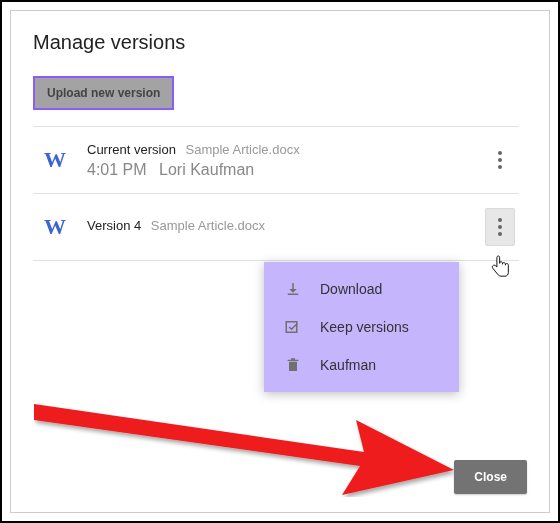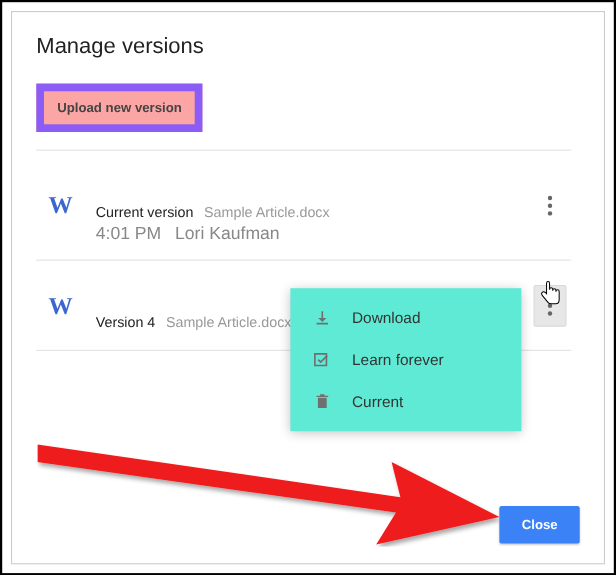--- a/index.html
+++ b/index.html
@@ -38,22 +38,22 @@
   }
   .link {
     color: #1a73e8;
     cursor: pointer;
   }
   .upload-btn {
     display: inline-block;
     font-size: 12px;
     font-weight: bold;
     color: #444;
-    background: #fca5a5;
-    border: 7px solid #8b5cf6;
+    background: #a3a3a3;
+    border: 2px solid #8b5cf6;
     padding: 8px 12px;
     cursor: pointer;
     margin-bottom: 16px;
   }
   .list {
     border-top: 1px solid #e2e2e2;
   }
   .row {
     display: flex;
     align-items: center;
@@ -73,21 +73,20 @@
     color: #3b66d1;
     margin-right: 18px;
     flex-shrink: 0;
   }
   .row-body {
     flex: 1;
   }
   .row-title-line {
     font-size: 13px;
     margin-bottom: 4px;
-    margin-top: 34px;
   }
   .row-title {
     color: #222;
   }
   .row-filename {
     color: #999;
     margin-left: 6px;
   }
   .row-meta {
     font-size: 16px;
@@ -118,22 +117,22 @@
   .dots span {
     width: 4px;
     height: 4px;
     background: #666;
     border-radius: 50%;
   }
   .menu {
     position: absolute;
     top: 260px;
     left: 262px;
-    width: 210px;
-    background: #5eead4;
+    width: 195px;
+    background: #c4b5fd;
     box-shadow: 0 2px 10px rgba(0,0,0,0.25);
     padding: 8px 0;
     z-index: 20;
   }
   .menu-item {
     display: flex;
     align-items: center;
     padding: 10px 18px;
     font-size: 14px;
     color: #333;
@@ -144,21 +143,21 @@
     margin-right: 16px;
     color: #707070;
     display: flex;
     align-items: center;
     justify-content: center;
   }
   .close-btn {
     position: absolute;
     right: 22px;
     bottom: 18px;
-    background: #3b82f6;
+    background: #737373;
     color: #fff;
     font-size: 12px;
     font-weight: bold;
     padding: 10px 20px;
     border-radius: 2px;
     cursor: pointer;
     box-shadow: 0 1px 2px rgba(0,0,0,0.2);
   }
   
   .cursor-pointer {
@@ -242,29 +241,29 @@
       </span>
       <span>Download</span>
     </div>
     <div class="menu-item">
       <span class="mi-icon">
         <svg width="18" height="18" viewBox="0 0 24 24">
             <path fill="none" stroke="#707070" stroke-width="2" d="M3 5h14v14H3z"></path>
             <path fill="none" stroke="#707070" stroke-width="2" d="M7 12l3 3 8-8"></path>
           </svg>
       </span>
-      <span>Learn forever</span>
+      <span>Keep versions</span>
     </div>
     <div class="menu-item">
       <span class="mi-icon">
         <svg width="16" height="18" viewBox="0 0 24 24">
             <path fill="#707070" d="M6 7h12v14H6zM4 4h16v2H4zM9 2h6v2H9z"></path>
           </svg>
       </span>
-      <span>Current</span>
+      <span>Kaufman</span>
     </div>
   </div>
 
   <svg class="cursor-pointer" width="22" height="26" viewBox="0 0 24 28">
     <path fill="#fff" stroke="#000" stroke-width="1" d="M9 2c-1 0-1.5 .8-1.5 1.8V14l-1.3-1.3c-.9-.9-2.3-.9-3.1 0-.8 .8-.7 2 .1 2.9l5.5 6.7c.7 .9 1.8 1.7 3.3 1.7h4.5c2.2 0 3.5-1.8 3.5-4v-8c0-1-.7-1.8-1.6-1.8s-1.6 .8-1.6 1.8V11c0-1-.7-1.8-1.6-1.8S13.6 10 13.6 11V10c0-1-.7-1.8-1.6-1.8S10.5 9 10.5 10V3.8C10.5 2.8 10 2 9 2z"></path>
   </svg>
 
   <svg class="arrow-svg" width="420" height="135" viewBox="0 0 420 135">
     <defs>
       <filter id="ds" x="-10%" y="-10%" width="130%" height="140%">

